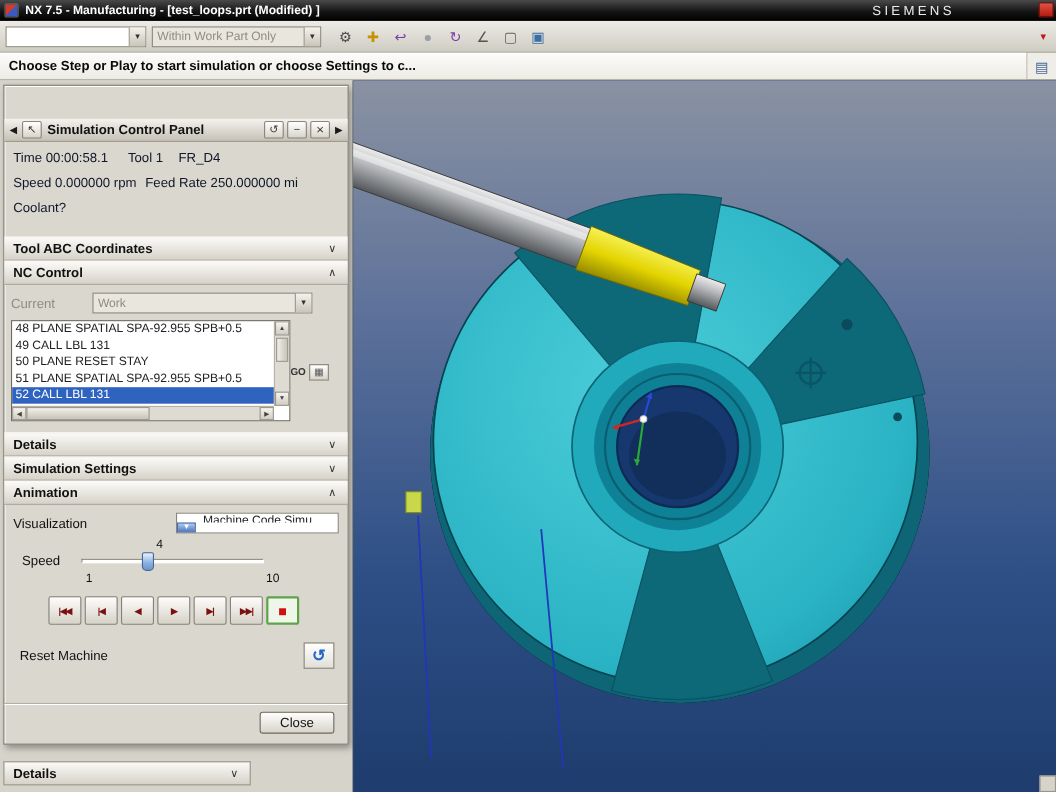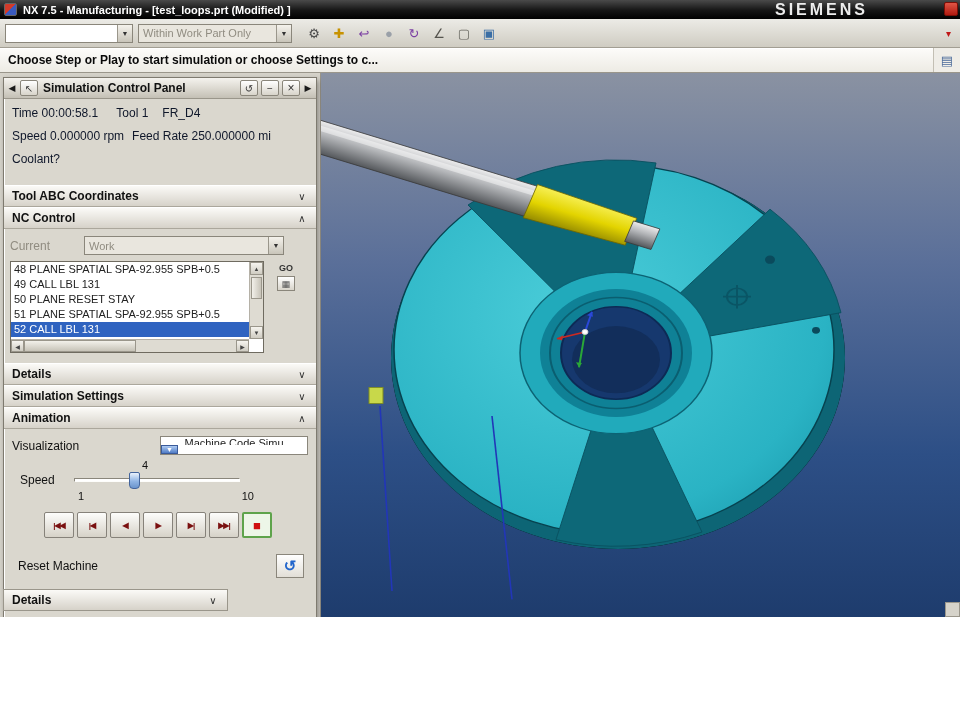--- a/index.html
+++ b/index.html
@@ -1,23 +1,23 @@
 <!DOCTYPE html>
 <html><head>
 <meta charset="utf-8">
 <style>
   * { box-sizing: border-box; margin: 0; padding: 0; }
   body { background:#fff; font-family:"Liberation Sans", sans-serif; }
-  .screen { position:relative; width:960px; height:617px; background:#d6d3ca; overflow:hidden; font-family:"Liberation Sans", sans-serif; }
+  .screen { position:relative; width:960px; height:720px; background:#d6d3ca; overflow:hidden; font-family:"Liberation Sans", sans-serif; }
 
   
   .titlebar { height:19px; background:linear-gradient(#4a4a4a,#151515 55%,#000); color:#fff; display:flex; align-items:center; padding:0 4px; gap:6px; font-size:11px; position:relative; }
   .app-icon { width:13px; height:13px; flex:none; background:linear-gradient(135deg,#d23a2a 0 50%,#3a5abf 50% 100%); border-radius:2px; border:1px solid #666; }
   .title-text { font-weight:bold; white-space:nowrap; }
-  .brand { margin-left:auto; margin-right:88px; font-weight:bold; letter-spacing:3px; font-size:16px; color:#ececec; }
+  .brand { margin-left:auto; margin-right:88px; font-weight:normal; letter-spacing:3px; font-size:12px; color:#ececec; }
   .corner-badge { position:absolute; right:2px; top:2px; width:14px; height:14px; background:linear-gradient(#e05545,#b01a10); border:1px solid #7d0e06; border-radius:2px; }
 
   
   .toolbar { height:29px; background:linear-gradient(#ecebe6,#cfccc2); border-bottom:1px solid #a29e93; display:flex; align-items:center; padding:0 5px; gap:5px; }
   .combo { height:19px; background:#fff; border:1px solid #8a867b; display:flex; align-items:center; font-size:11px; color:#222; }
   .combo .ct { flex:1; padding:0 4px; white-space:nowrap; overflow:hidden; }
   .combo .ca { width:15px; align-self:stretch; background:linear-gradient(#f4f2ec,#c9c5ba); border-left:1px solid #9a968b; display:flex; align-items:center; justify-content:center; font-size:7px; color:#333; }
   .combo.disabled { background:#e9e6de; }
   .combo.disabled .ct { color:#908c81; }
   .w-scope { width:128px; }
@@ -33,21 +33,21 @@
 
   
   .workspace { position:absolute; top:73px; left:0; right:0; bottom:0; display:flex; }
   .left-col { width:321px; flex:none; position:relative; background:#d6d3ca; border-right:1px solid #9a968b; }
   .viewport { flex:1; position:relative; overflow:hidden; background:#2d4f86; }
   .viewport svg { position:absolute; inset:0; width:100%; height:100%; display:block; }
   .vp-corner { position:absolute; right:0; bottom:0; width:15px; height:15px; background:#d6d3ca; border:1px solid #9a968b; }
 
   
   .panel { position:absolute; left:3px; top:4px; width:314px; height:600px; background:#dad7ce; border:1px solid #7e7a6f; box-shadow:inset 1px 1px 0 #fff, 2px 3px 6px rgba(0,0,0,.35); display:flex; flex-direction:column; }
-  .panel-titlebar { height:21px; flex:none; background:linear-gradient(#f5f3ee,#c4c0b5); border-bottom:1px solid #9a968b; display:flex; align-items:center; padding:0 3px; gap:3px; }
+  .panel-titlebar { height:21px; flex:none; background:linear-gradient(#f5f3ee,#c4c0b5); border-bottom:1px solid #9a968b; display:flex; align-items:center; padding:0 3px; gap:3px;margin-top:30px; }
   .nav-arrow { font-size:9px; color:#1a1a1a; width:10px; text-align:center; }
   .ptb-btn { width:18px; height:16px; background:linear-gradient(#fff,#d8d4ca); border:1px solid #8a867b; border-radius:2px; display:flex; align-items:center; justify-content:center; font-size:10px; color:#333; padding:0; font-family:inherit; }
   .panel-title { font-size:12px; font-weight:bold; flex:1; margin-left:2px; color:#111; white-space:nowrap; }
 
   .sec-h { height:22px; flex:none; background:linear-gradient(#fbfaf7,#d6d2c9); border-top:1px solid #fff; border-bottom:1px solid #aba79c; display:flex; align-items:center; padding:0 4px 0 8px; cursor:default; }
   .sec-label { font-size:12px; font-weight:bold; flex:1; color:#111; }
   .chev { width:20px; height:16px; display:flex; align-items:center; justify-content:center; font-size:10px; color:#333; }
   .chev-up::before { content:"\2227"; }
   .chev-down::before { content:"\2228"; }
 
@@ -65,21 +65,21 @@
   .nc-row { height:15px; line-height:15px; font-size:11px; color:#222; padding:0 3px; white-space:nowrap; overflow:hidden; }
   .nc-row.selected { background:#2f63c0; color:#fff; }
   .sc-btn { background:linear-gradient(#f6f4ef,#cfccc2); border:1px solid #9a968b; font-size:6px; display:flex; align-items:center; justify-content:center; color:#444; padding:0; font-family:inherit; }
   .nc-vscroll { position:absolute; top:0; right:0; bottom:13px; width:14px; background:#dedbd2; border-left:1px solid #b5b1a7; display:flex; flex-direction:column; justify-content:space-between; }
   .nc-vscroll .sc-btn { height:13px; width:100%; }
   .nc-vthumb { position:absolute; top:15px; right:1px; width:11px; height:22px; background:linear-gradient(90deg,#f2f0ea,#c7c3b8); border:1px solid #9a968b; }
   .nc-hscroll { position:absolute; left:0; right:14px; bottom:0; height:13px; background:#dedbd2; border-top:1px solid #b5b1a7; display:flex; }
   .nc-hscroll .sc-btn { width:13px; height:100%; }
   .nc-hthumb { width:112px; height:100%; background:linear-gradient(#f2f0ea,#c7c3b8); border:1px solid #9a968b; }
   .hs-spacer { flex:1; }
-  .goto-col { width:44px; display:flex; flex-direction:column; align-items:center; padding-top:2px; gap:3px; }
+  .goto-col { width:44px; display:flex; flex-direction:row; align-items:center; padding-top:2px; gap:3px; }
   .go-label { font-size:9px; font-weight:bold; color:#333; letter-spacing:0; }
   .go-btn { width:18px; height:15px; background:linear-gradient(#fff,#d8d4ca); border:1px solid #8a867b; font-size:9px; color:#555; display:flex; align-items:center; justify-content:center; padding:0; font-family:inherit; }
 
   .anim-body { flex:none; padding:7px 8px 2px; }
   .viz-row { display:flex; align-items:center; margin-bottom:4px; }
   .viz-label { font-size:12px; flex:1; color:#111; }
   .viz-combo { width:148px;flex-direction:column; }
   .ca-blue { width:17px; align-self:stretch; background:linear-gradient(#aecbf2,#507cc6); border:1px solid #3a5a9a; color:#fff; font-size:7px; display:flex; align-items:center; justify-content:center; }
   .speed-value { margin-left:130px; font-size:11px; height:14px; color:#111; }
   .speed-row { display:flex; align-items:center; }

